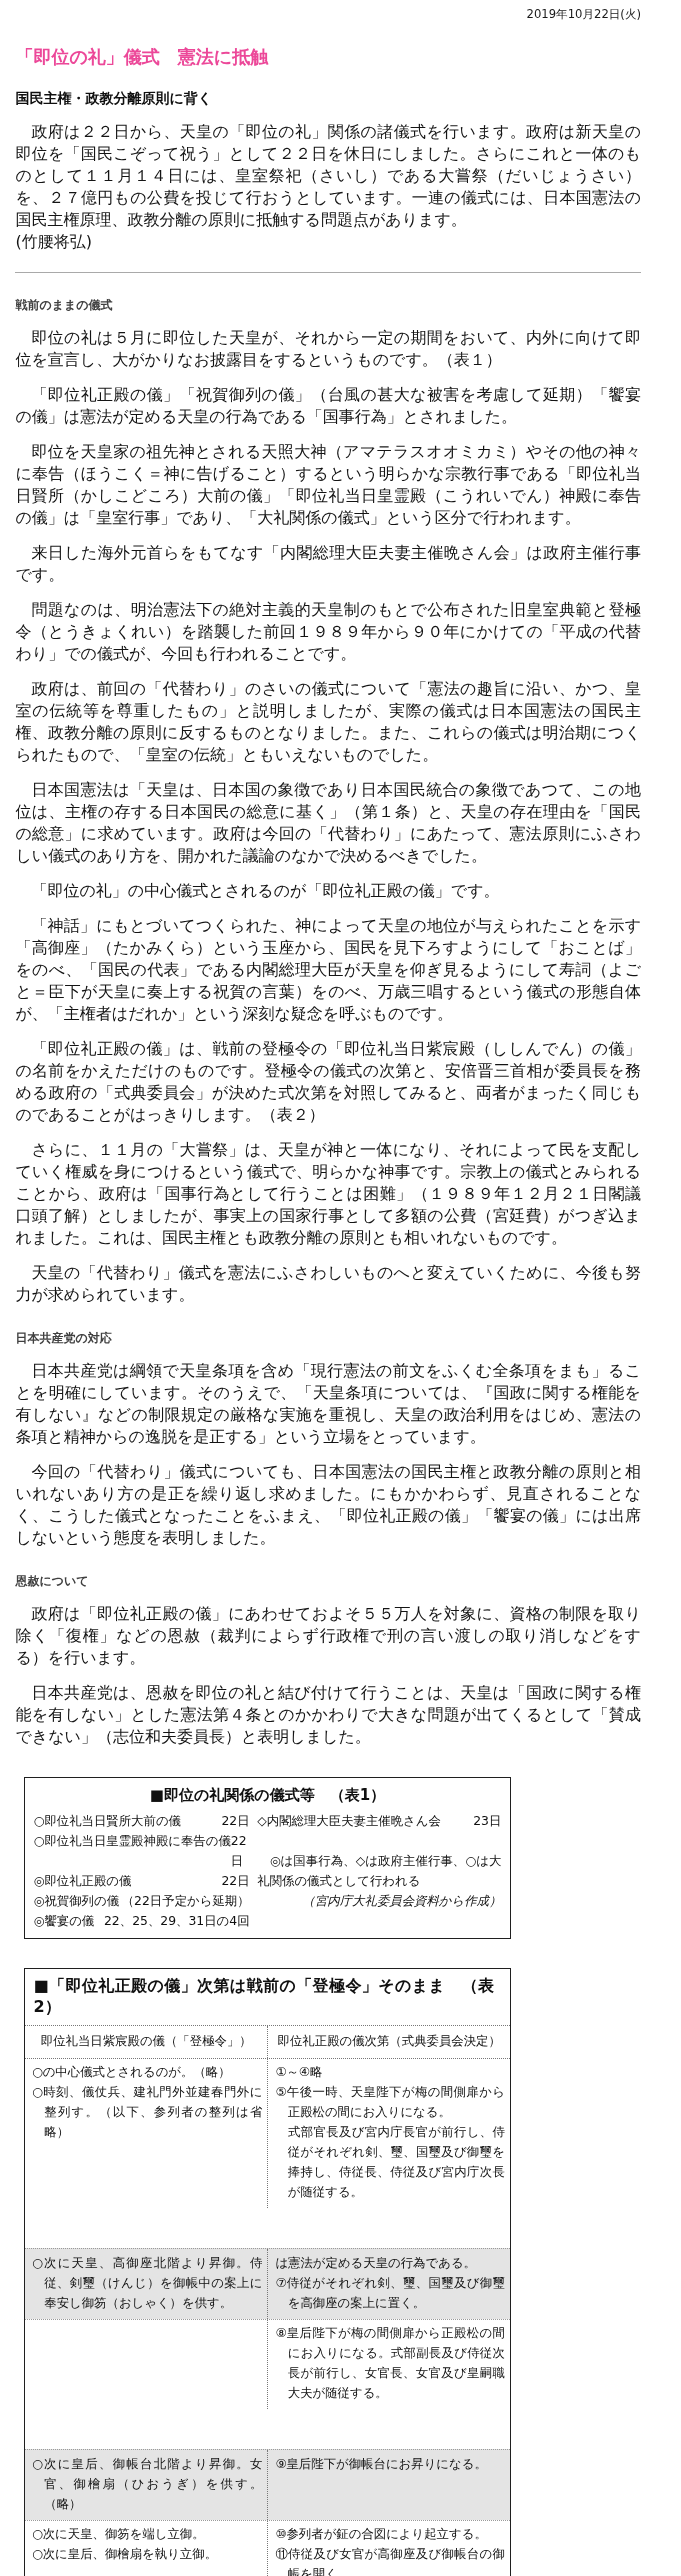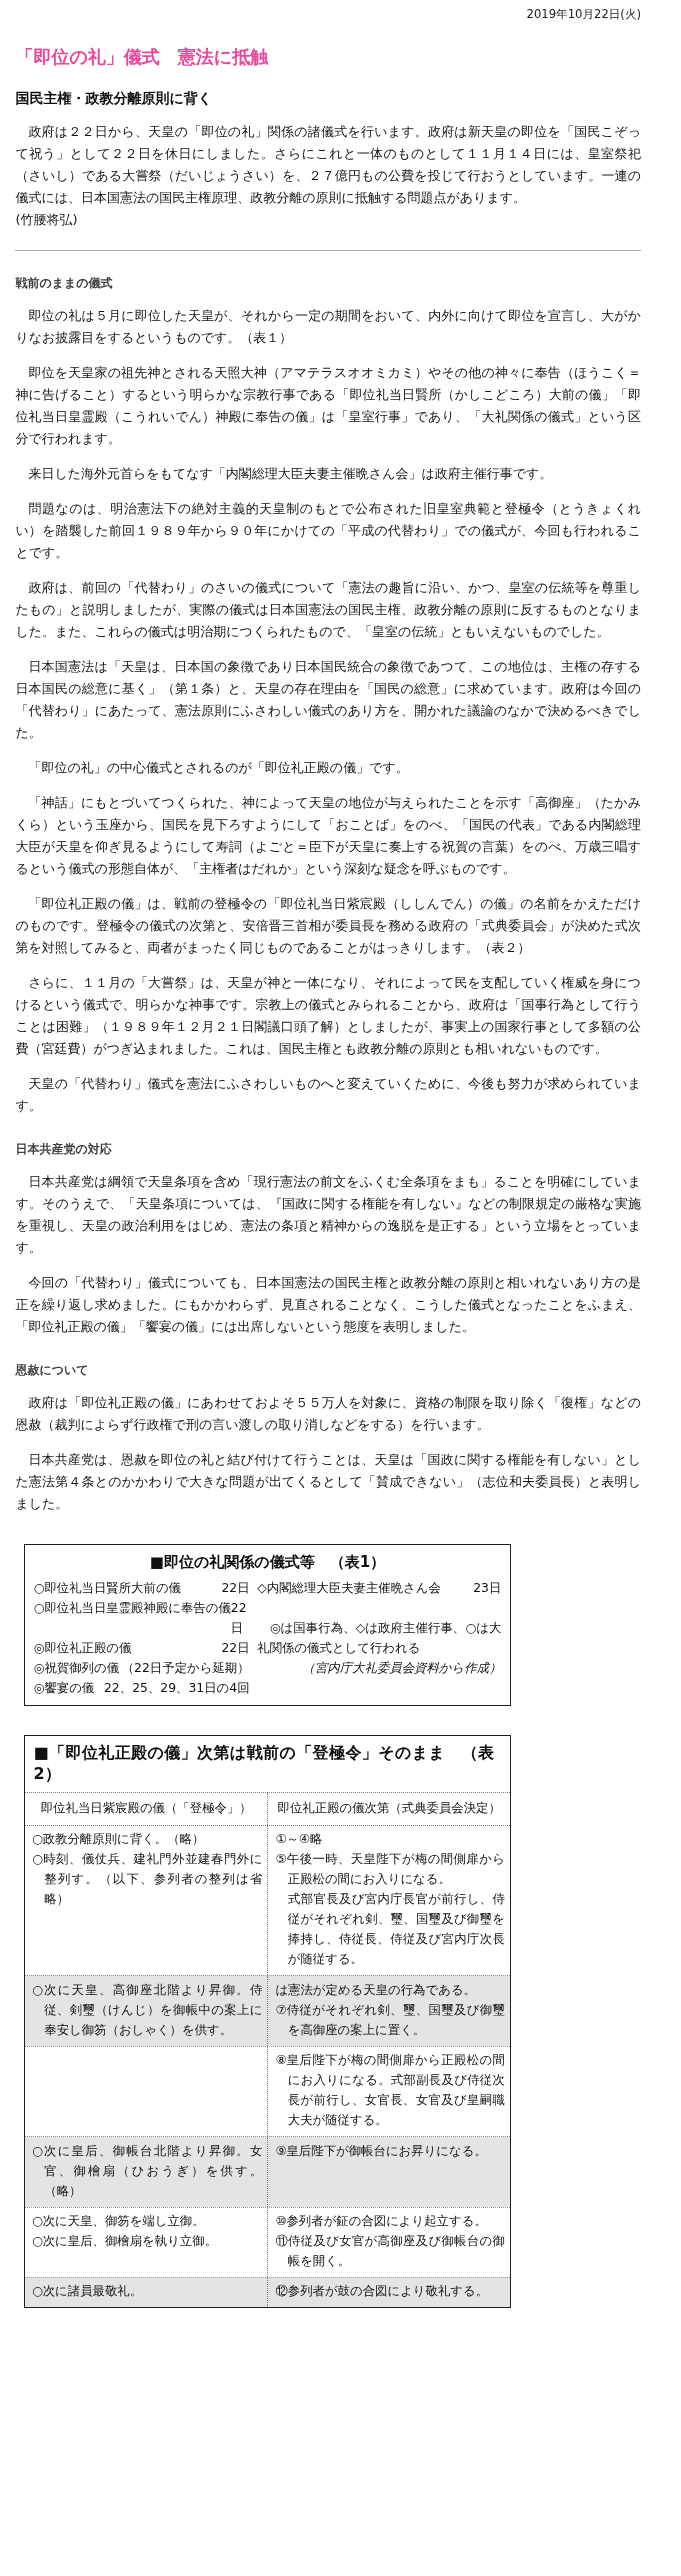--- a/index.html
+++ b/index.html
@@ -4,21 +4,21 @@
 <style>
   html,body { margin:0; padding:0; background:#ffffff; }
   body { font-family:"DejaVu Sans","Liberation Sans",sans-serif; color:#111; }
   .page { width:681px; box-sizing:border-box; padding:6.9px 40px 22px 15.4px; background:#fff; }
 
   .date { text-align:right; font-size:11.6px; color:#1a1a1a; }
 
   h1.title { font-size:18px; font-weight:bold; margin:23px 0 0 0; color:#ec4899; }
   h2.subtitle { font-size:14px; font-weight:bold; margin:21.4px 0 0 0; color:#0f0f0f; }
 
-  p.lead, p.body { font-size:13px; line-height:22px; margin:13px 0 0 0;
+  p.lead, p.body { font-size:16px; line-height:22px; margin:13px 0 0 0;
     text-indent:1em; text-align:justify; white-space:pre-line; color:#141414; }
 
   hr.rule { border:none; border-top:0.9px solid #a9a9a9; margin:19px 0 0 0; }
 
   h3.sec { font-size:12px; font-weight:bold; margin:24px 0 0 0; color:#404040; }
 
   
   .tbox { width:487px; margin:29px 0 0 8.6px; border:1.7px solid #1f1f1f;
     box-sizing:border-box; background:#fff; color:#101010; }
 
@@ -33,21 +33,21 @@
   .t1-source { text-align:right;font-style:italic; }
 
   .t2-title { font-weight:bold; font-size:16px; padding:6.9px 6.9px 6.9px 8.6px;
     border-bottom:0.9px dotted #777; letter-spacing:0.4px; }
   .t2-header { display:flex; border-bottom:0.9px dotted #777; text-align:center;
     font-size:12.4px; }
   .t2-hcell { width:50%; box-sizing:border-box; padding:7.7px 3.4px; }
   .t2-hcell + .t2-hcell { border-left:0.9px dotted #777; }
   .t2-row { display:flex; }
   .t2-row + .t2-row { border-top:0.9px dotted #9a9a9a; }
-  .t2-row.shaded { background:#e4e4e4; }
+  .t2-row.shaded { background:#e4e4e4;margin-top:40px; }
   .t2-cell { width:50%; box-sizing:border-box; padding:3.4px 5.1px 6px 6.9px;
     font-size:12.4px; line-height:20px; text-align:justify; }
   .t2-cell.right { border-left:0.9px dotted #777; }
   .t2-item { text-indent:-1em; margin-left:1em; }
 </style>
 </head>
 <body>
 
 <div class="page">
 
@@ -57,20 +57,21 @@
   <h2 class="subtitle">国民主権・政教分離原則に背く</h2>
 
   <p class="lead">政府は２２日から、天皇の「即位の礼」関係の諸儀式を行います。政府は新天皇の即位を「国民こぞって祝う」として２２日を休日にしました。さらにこれと一体のものとして１１月１４日には、皇室祭祀（さいし）である大嘗祭（だいじょうさい）を、２７億円もの公費を投じて行おうとしています。一連の儀式には、日本国憲法の国民主権原理、政教分離の原則に抵触する問題点があります。
 (竹腰将弘)</p>
 
   <hr class="rule">
 
   <div id="sections">
       <h3 class="sec">戦前のままの儀式</h3>
       <p class="body">即位の礼は５月に即位した天皇が、それから一定の期間をおいて、内外に向けて即位を宣言し、大がかりなお披露目をするというものです。（表１）</p>
+      <p class="body">「即位礼正殿の儀」「祝賀御列の儀」（台風の甚大な被害を考慮して延期）「饗宴の儀」は憲法が定める天皇の行為である「国事行為」とされました。</p>
       <p class="body">即位を天皇家の祖先神とされる天照大神（アマテラスオオミカミ）やその他の神々に奉告（ほうこく＝神に告げること）するという明らかな宗教行事である「即位礼当日賢所（かしこどころ）大前の儀」「即位礼当日皇霊殿（こうれいでん）神殿に奉告の儀」は「皇室行事」であり、「大礼関係の儀式」という区分で行われます。</p>
       <p class="body">来日した海外元首らをもてなす「内閣総理大臣夫妻主催晩さん会」は政府主催行事です。</p>
       <p class="body">問題なのは、明治憲法下の絶対主義的天皇制のもとで公布された旧皇室典範と登極令（とうきょくれい）を踏襲した前回１９８９年から９０年にかけての「平成の代替わり」での儀式が、今回も行われることです。</p>
       <p class="body">政府は、前回の「代替わり」のさいの儀式について「憲法の趣旨に沿い、かつ、皇室の伝統等を尊重したもの」と説明しましたが、実際の儀式は日本国憲法の国民主権、政教分離の原則に反するものとなりました。また、これらの儀式は明治期につくられたもので、「皇室の伝統」ともいえないものでした。</p>
       <p class="body">日本国憲法は「天皇は、日本国の象徴であり日本国民統合の象徴であつて、この地位は、主権の存する日本国民の総意に基く」（第１条）と、天皇の存在理由を「国民の総意」に求めています。政府は今回の「代替わり」にあたって、憲法原則にふさわしい儀式のあり方を、開かれた議論のなかで決めるべきでした。</p>
       <p class="body">「即位の礼」の中心儀式とされるのが「即位礼正殿の儀」です。</p>
       <p class="body">「神話」にもとづいてつくられた、神によって天皇の地位が与えられたことを示す「高御座」（たかみくら）という玉座から、国民を見下ろすようにして「おことば」をのべ、「国民の代表」である内閣総理大臣が天皇を仰ぎ見るようにして寿詞（よごと＝臣下が天皇に奏上する祝賀の言葉）をのべ、万歳三唱するという儀式の形態自体が、「主権者はだれか」という深刻な疑念を呼ぶものです。</p>
       <p class="body">「即位礼正殿の儀」は、戦前の登極令の「即位礼当日紫宸殿（ししんでん）の儀」の名前をかえただけのものです。登極令の儀式の次第と、安倍晋三首相が委員長を務める政府の「式典委員会」が決めた式次第を対照してみると、両者がまったく同じものであることがはっきりします。（表２）</p>
       <p class="body">さらに、１１月の「大嘗祭」は、天皇が神と一体になり、それによって民を支配していく権威を身につけるという儀式で、明らかな神事です。宗教上の儀式とみられることから、政府は「国事行為として行うことは困難」（１９８９年１２月２１日閣議口頭了解）としましたが、事実上の国家行事として多額の公費（宮廷費）がつぎ込まれました。これは、国民主権とも政教分離の原則とも相いれないものです。</p>
       <p class="body">天皇の「代替わり」儀式を憲法にふさわしいものへと変えていくために、今後も努力が求められています。</p>
@@ -120,21 +121,21 @@
 
   <div class="tbox t2">
     <div class="t2-title">■「即位礼正殿の儀」次第は戦前の「登極令」そのまま　（表2）</div>
     <div class="t2-header">
       <div class="t2-hcell">即位礼当日紫宸殿の儀（「登極令」）</div>
       <div class="t2-hcell">即位礼正殿の儀次第（式典委員会決定）</div>
     </div>
     <div id="t2-body">
         <div class="t2-row">
           <div class="t2-cell left">
-            <div class="t2-item">○政教分離原則に背く。（略）</div>
+            <div class="t2-item">○の中心儀式とされるのが。（略）</div>
             <div class="t2-item">○時刻、儀仗兵、建礼門外並建春門外に整列す。（以下、参列者の整列は省略）</div>
           </div>
           <div class="t2-cell right">
             <div class="t2-item">①～④略</div>
             <div class="t2-item">⑤午後一時、天皇陛下が梅の間側扉から正殿松の間にお入りになる。</div>
             <div class="t2-item">　式部官長及び宮内庁長官が前行し、侍従がそれぞれ剣、璽、国璽及び御璽を捧持し、侍従長、侍従及び宮内庁次長が随従する。</div>
           </div>
         </div>
         <div class="t2-row shaded">
           <div class="t2-cell left">

